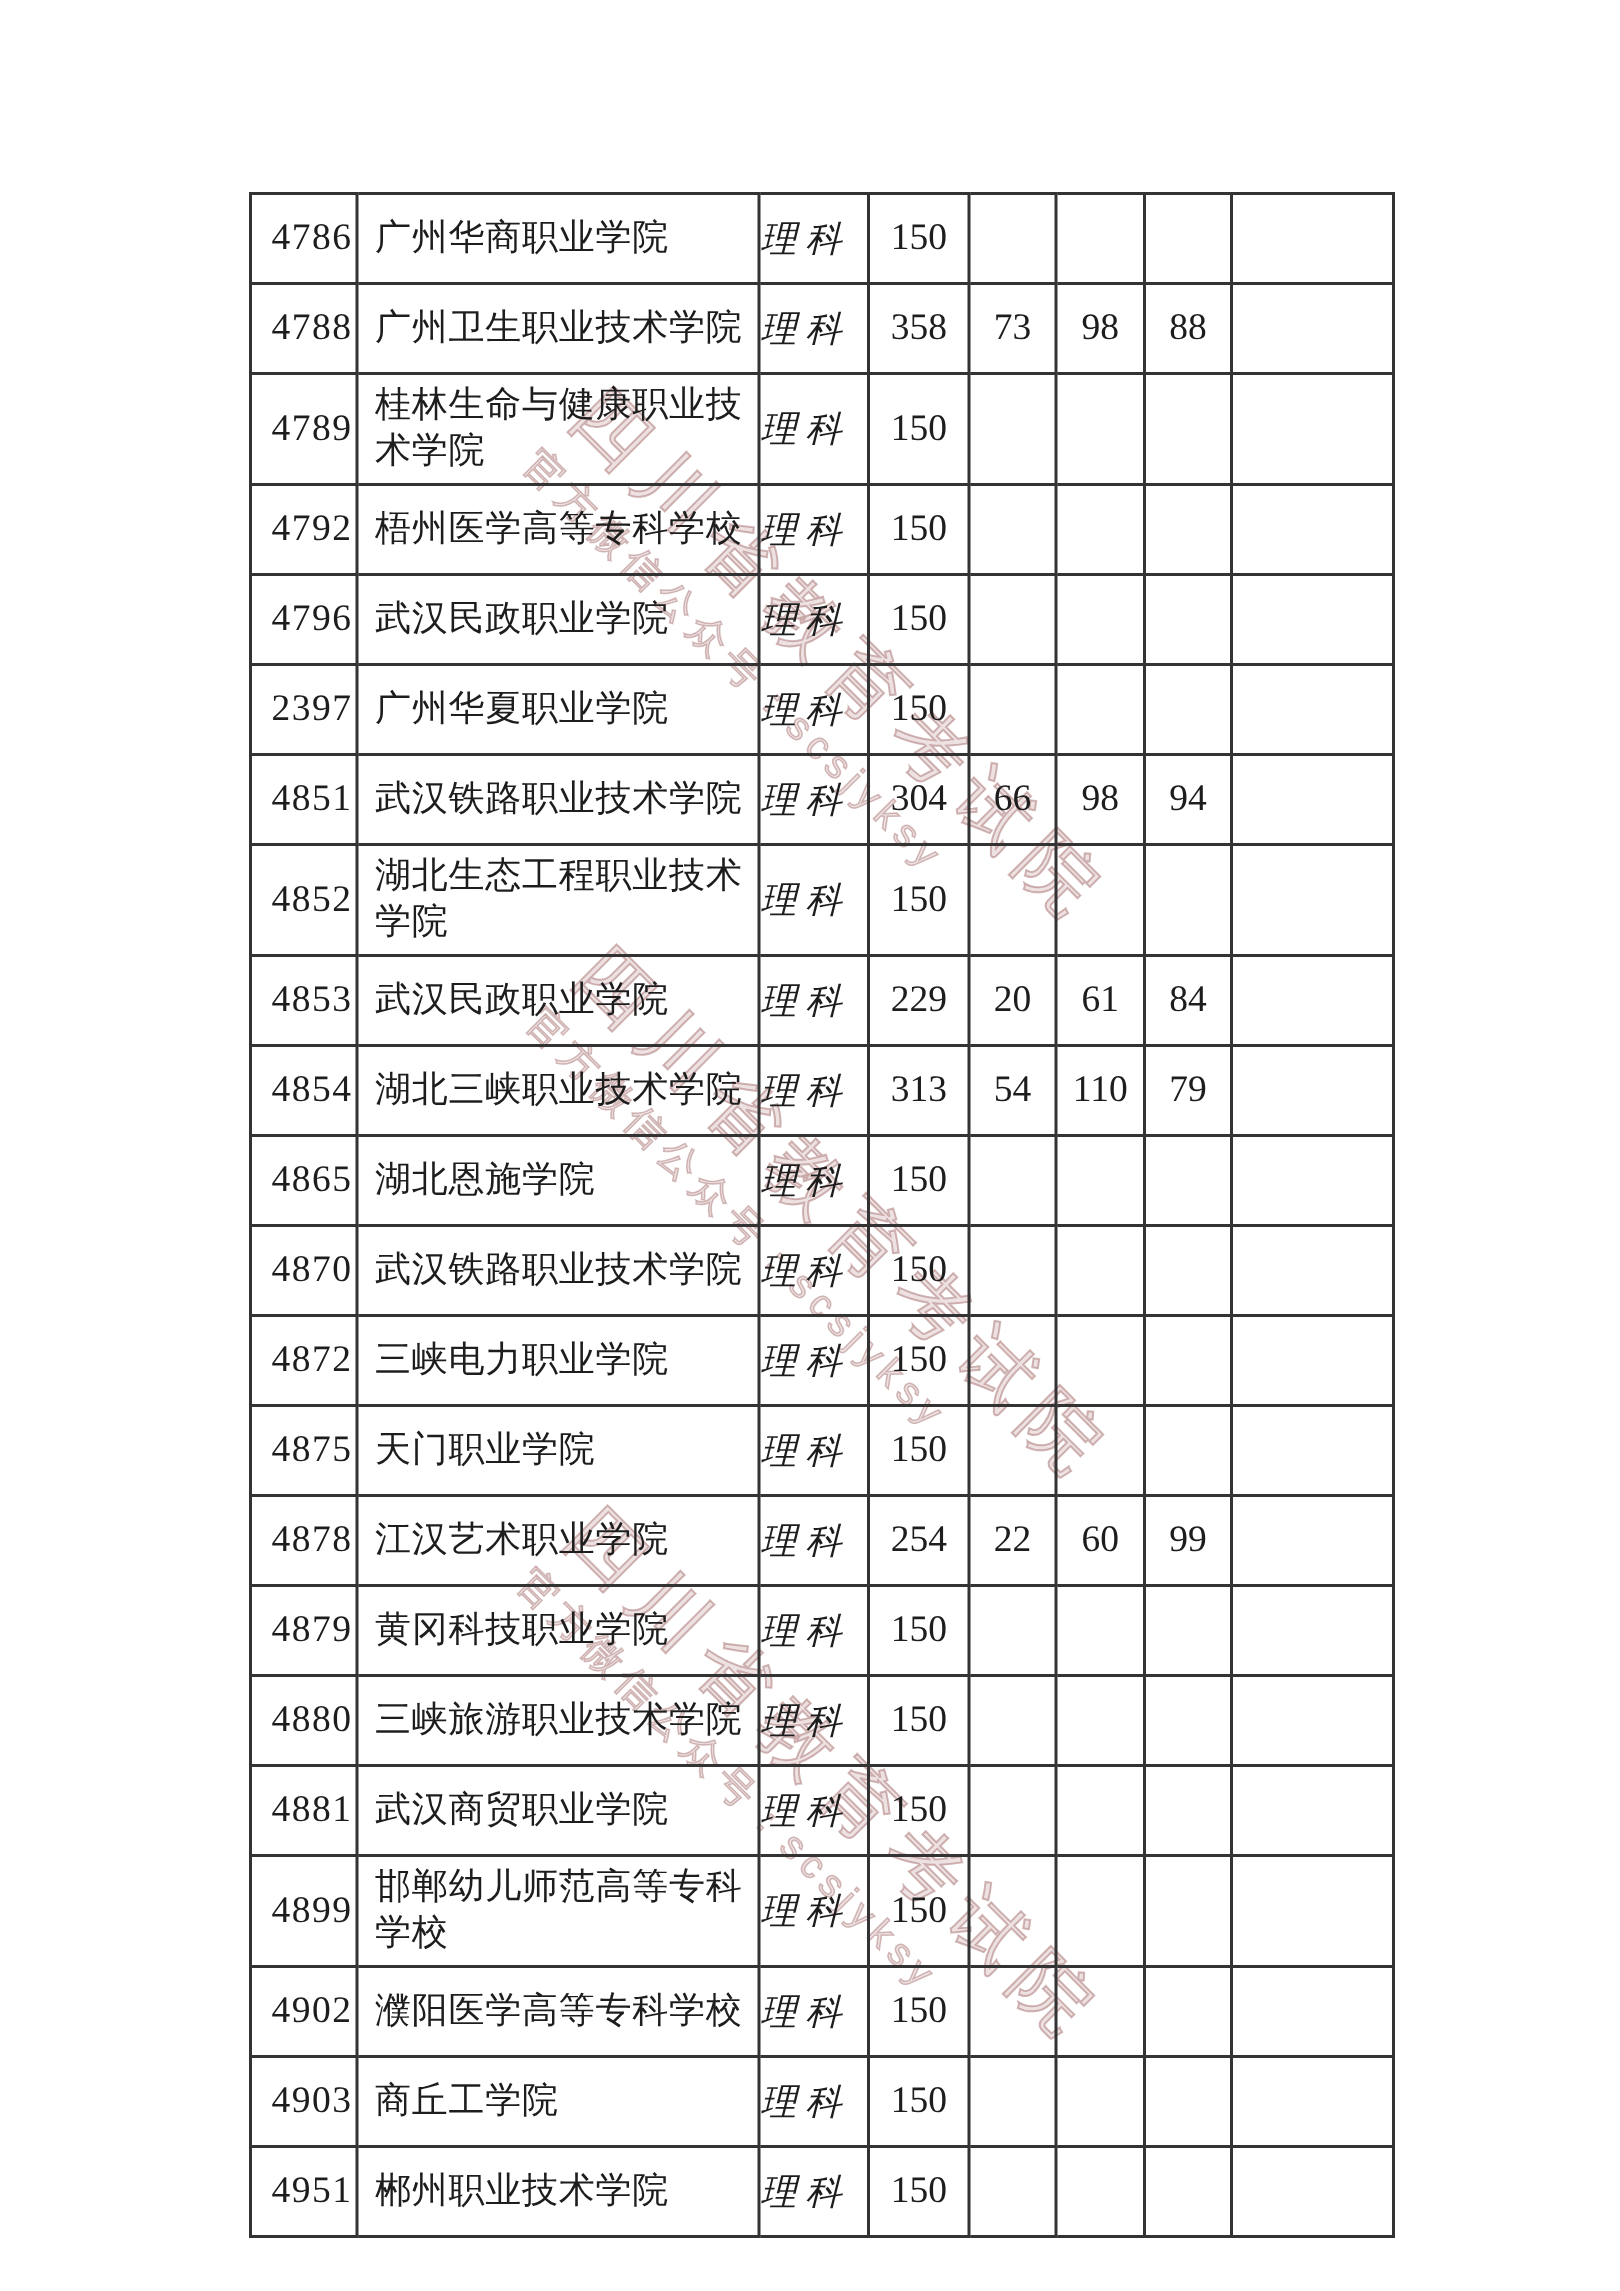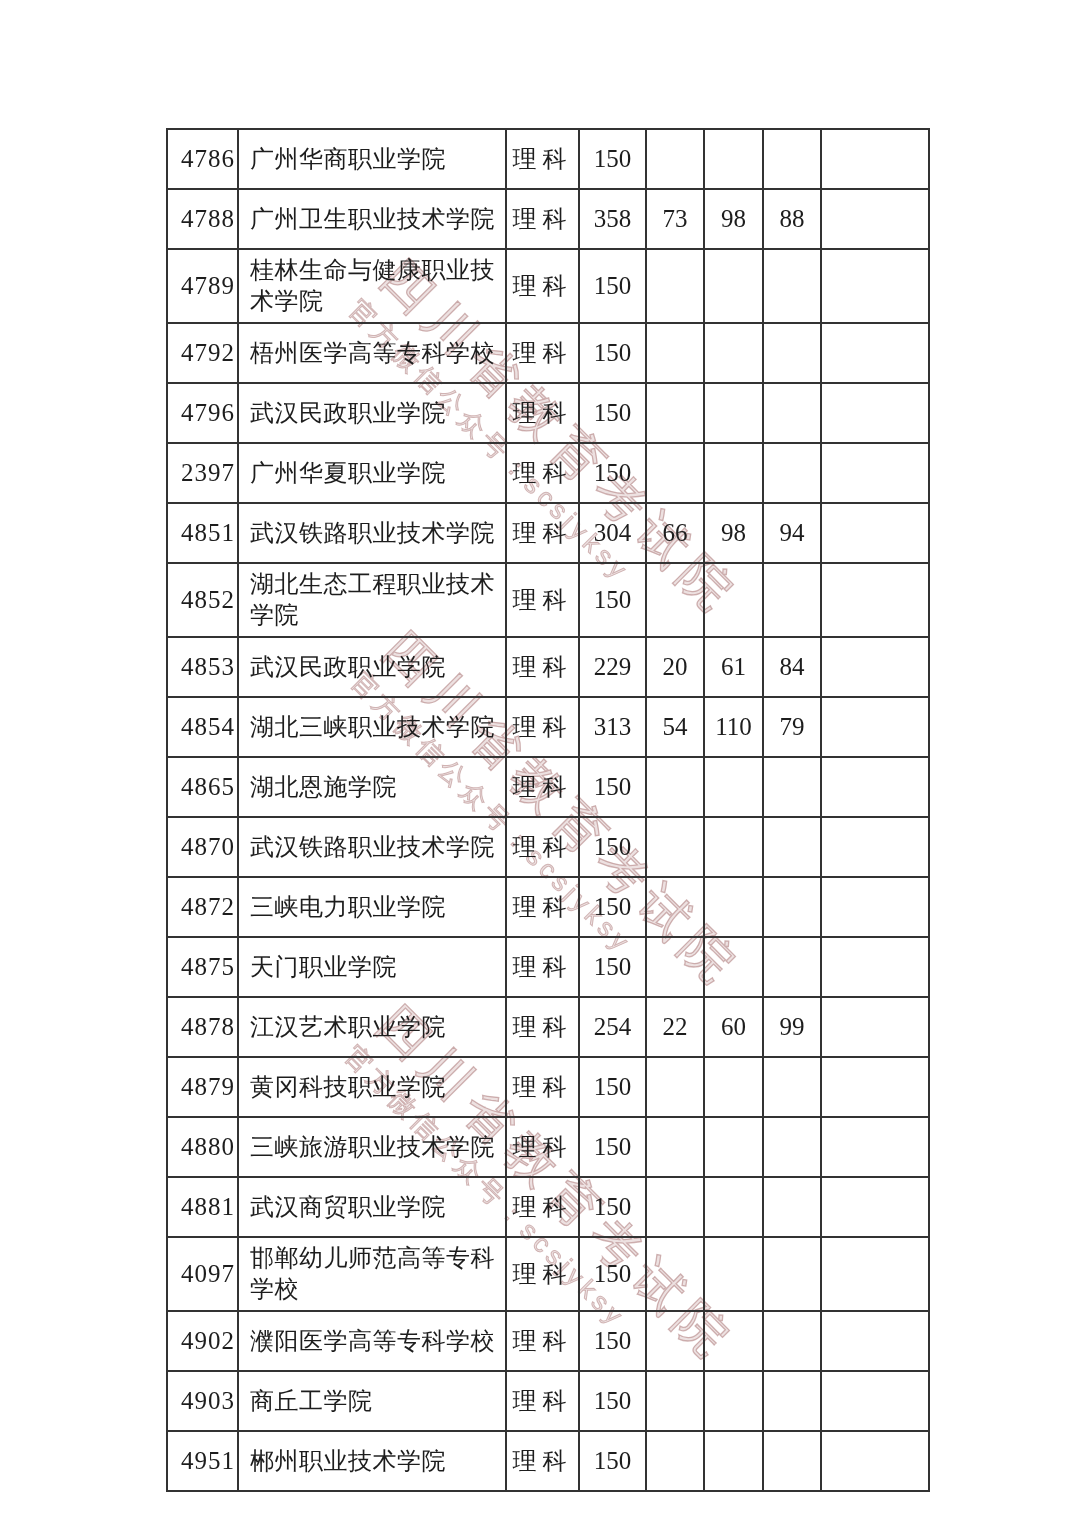--- a/index.html
+++ b/index.html
@@ -69,22 +69,22 @@
     padding-left: 11px;
   }
   .score-table td.name {
     text-align: left;
     padding: 5px 2px 5px 11px;
     line-height: 31px;
     letter-spacing: 0.5px;
     word-break: break-all;
   }
   .score-table td.cat {
-    text-align: center;
     letter-spacing: 6px;
+    font-style: italic;
   }
   .score-table td.num {
     text-align: center;
     font-size: 25px;
   }
 </style>
 </head>
 <body>
 
 <div class="page">
@@ -288,21 +288,21 @@
       <td class="code">4881</td>
       <td class="name">武汉商贸职业学院</td>
       <td class="cat">理科</td>
       <td class="num">150</td>
       <td class="num"></td>
       <td class="num"></td>
       <td class="num"></td>
       <td class="num"></td>
     </tr>
         <tr>
-      <td class="code">4097</td>
+      <td class="code">4899</td>
       <td class="name">邯郸幼儿师范高等专科学校</td>
       <td class="cat">理科</td>
       <td class="num">150</td>
       <td class="num"></td>
       <td class="num"></td>
       <td class="num"></td>
       <td class="num"></td>
     </tr>
         <tr>
       <td class="code">4902</td>

